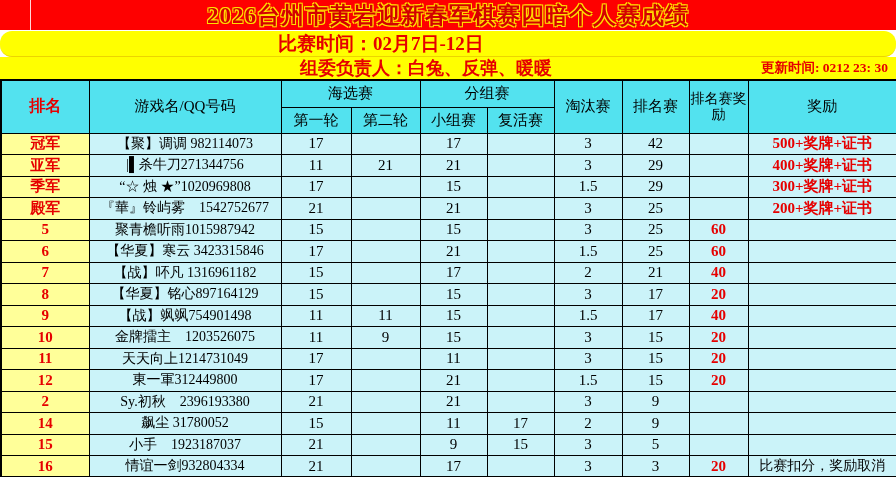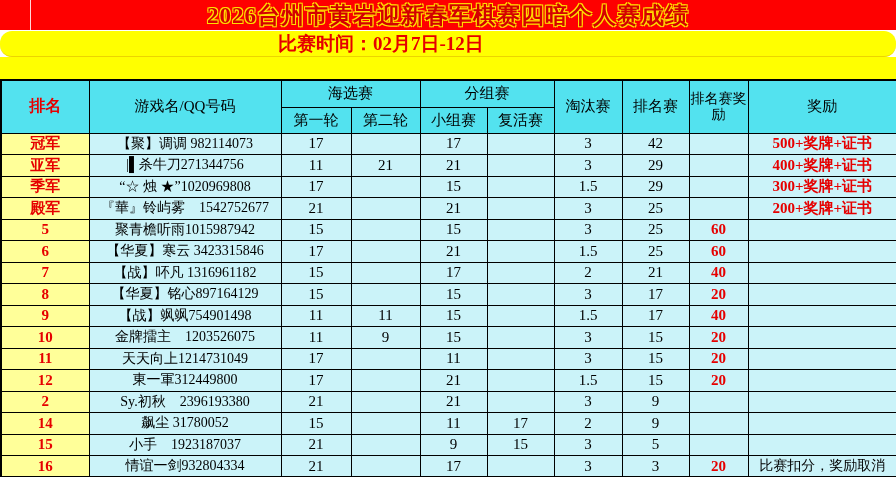--- a/index.html
+++ b/index.html
@@ -61,20 +61,22 @@
 
 <div class="title-band">
   <span class="title-text">2026台州市黄岩迎新春军棋赛四暗个人赛成绩</span>
 </div>
 
 <div class="band2">
   <span class="band-text">比赛时间：02月7日-12日</span>
 </div>
 
 <div class="band3">
+  <span class="band-text">组委负责人：白兔、反弹、暖暖</span>
+  <span class="update-time">更新时间: 0212 23: 30</span>
 </div>
 
 <table>
   <colgroup>
     <col style="width:88px">
       <col style="width:192px">
       <col style="width:70px">
     <col style="width:69px">
       <col style="width:67px">
       <col style="width:67px">

